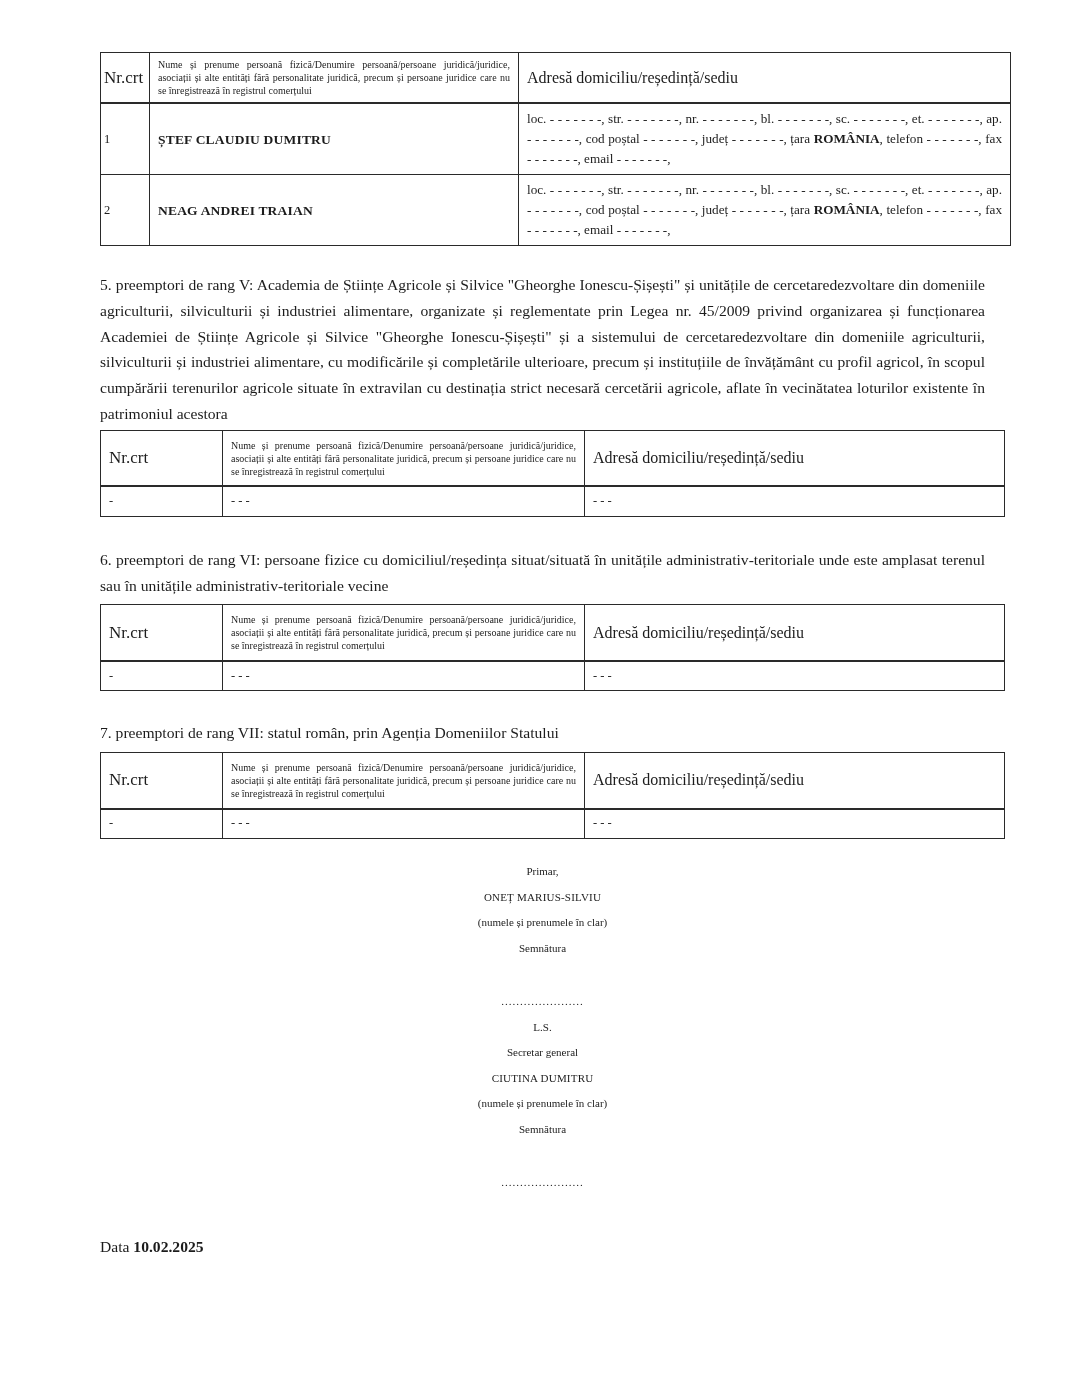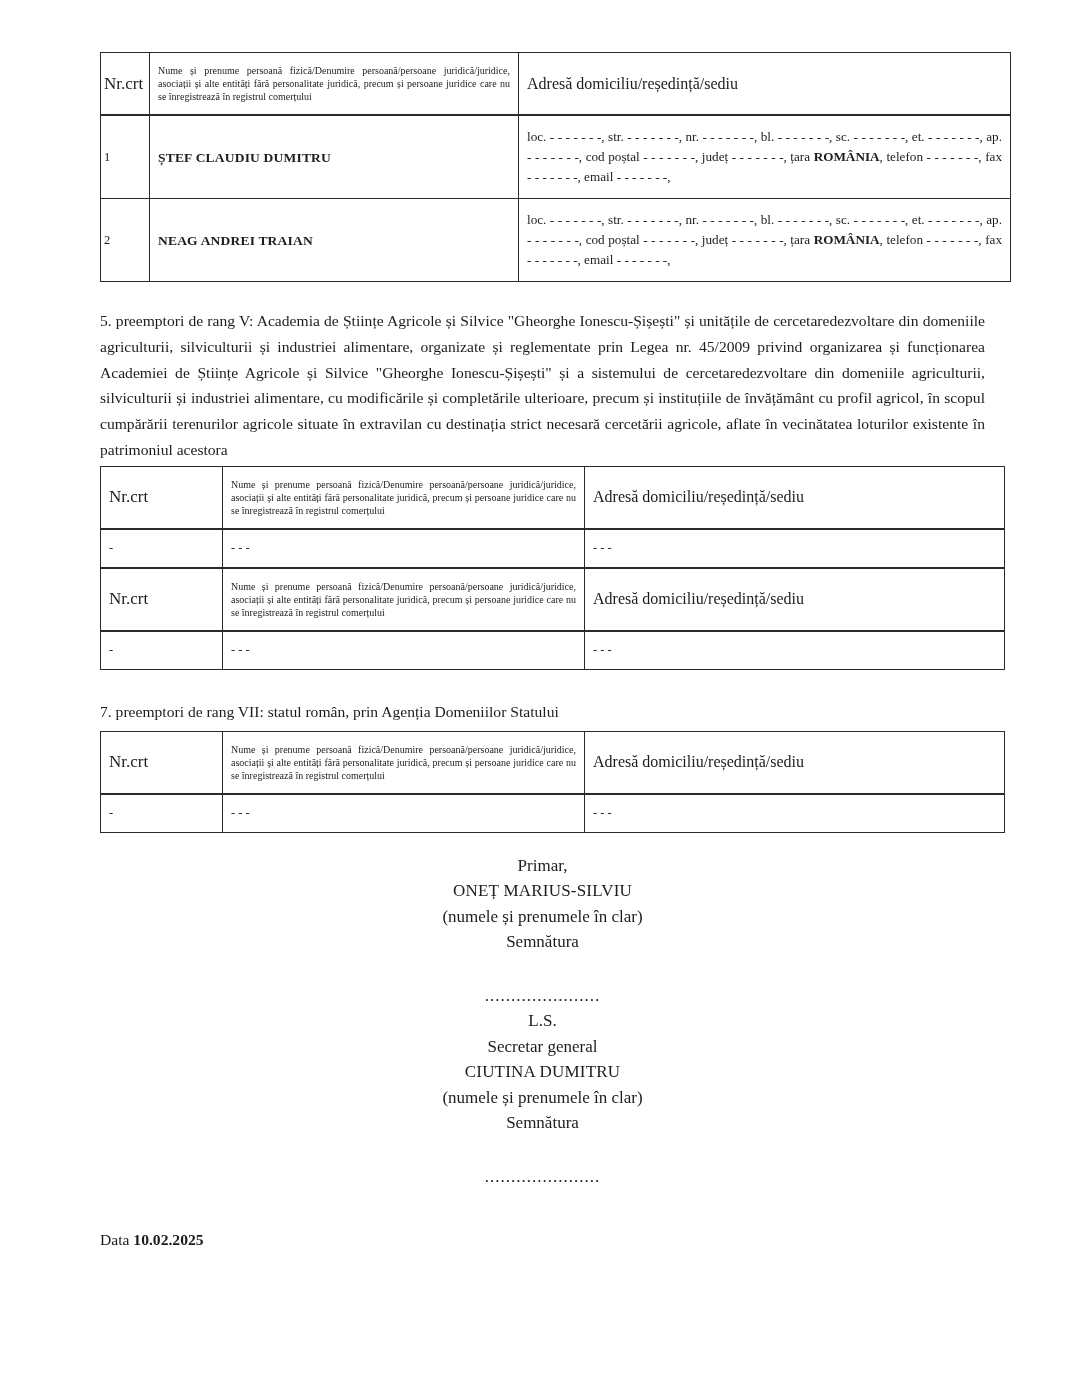--- a/index.html
+++ b/index.html
@@ -24,21 +24,21 @@
   
   table.doc {
     width: 885px;
     border-collapse: collapse;
     table-layout: fixed;
   }
   table.doc, table.doc td {
     border: 1.6px solid #2a2a2a;
   }
   table.doc td {
-    padding: 11px 8px;
+    padding: 5px 8px;
     vertical-align: middle;
     overflow: hidden;
   }
   tr.hdr td { border-bottom-width: 2.2px; }
 
   
   table.t1 td.c-nr   { width: 42px;  padding: 3px 3px; }
   table.t1 td.c-name { width: 352px; }
   table.t1 td.c-addr { width: 475px; }
   table.t1 tr.hdr    { height: 44px; }
@@ -83,21 +83,21 @@
     margin: 0;
   }
   .para-5 { margin-top: 26px; margin-bottom: 3px; }
   .para-6 { margin-top: 30px; margin-bottom: 6px; }
   .para-7 { margin-top: 29px; margin-bottom: 6px; }
 
   
   .sig-block {
     width: 885px;
     text-align: center;
-    font-size: 17px;
+    font-size: 11px;
     line-height: 25.5px;
     margin-top: 20px;
   }
   .sig-name { font-weight: normal; letter-spacing: .2px; }
   .dots { letter-spacing: 1px; }
   .gap-dots { margin-top: 28px; }
 
   
   .date-line {
     margin-top: 42px;
@@ -150,20 +150,21 @@
       <td class="c-addr hdr-addr">Adresă domiciliu/reședință/sediu</td>
     </tr>
     <tr class="row">
       <td class="c-nr cell-plain">-</td>
       <td class="c-name cell-plain">- - -</td>
       <td class="c-addr cell-plain">- - -</td>
     </tr>
   </tbody>
     </table>
 
+  <p class="para para-6">6. preemptori de rang VI: persoane fizice cu domiciliul/reședința situat/situată în unitățile administrativ-teritoriale unde este amplasat terenul sau în unitățile administrativ-teritoriale vecine</p>
   <table class="doc t2">
     <tbody>
         <tr class="hdr">
       <td class="c-nr hdr-nr">Nr.crt</td>
       <td class="c-name">
         <span class="hdr-name">Nume și prenume persoană fizică/Denumire persoană/persoane juridică/juridice, asociații și alte entități fără personalitate juridică, precum și persoane juridice care nu se înregistrează în registrul comerțului</span>
       </td>
       <td class="c-addr hdr-addr">Adresă domiciliu/reședință/sediu</td>
     </tr>
     <tr class="row">

